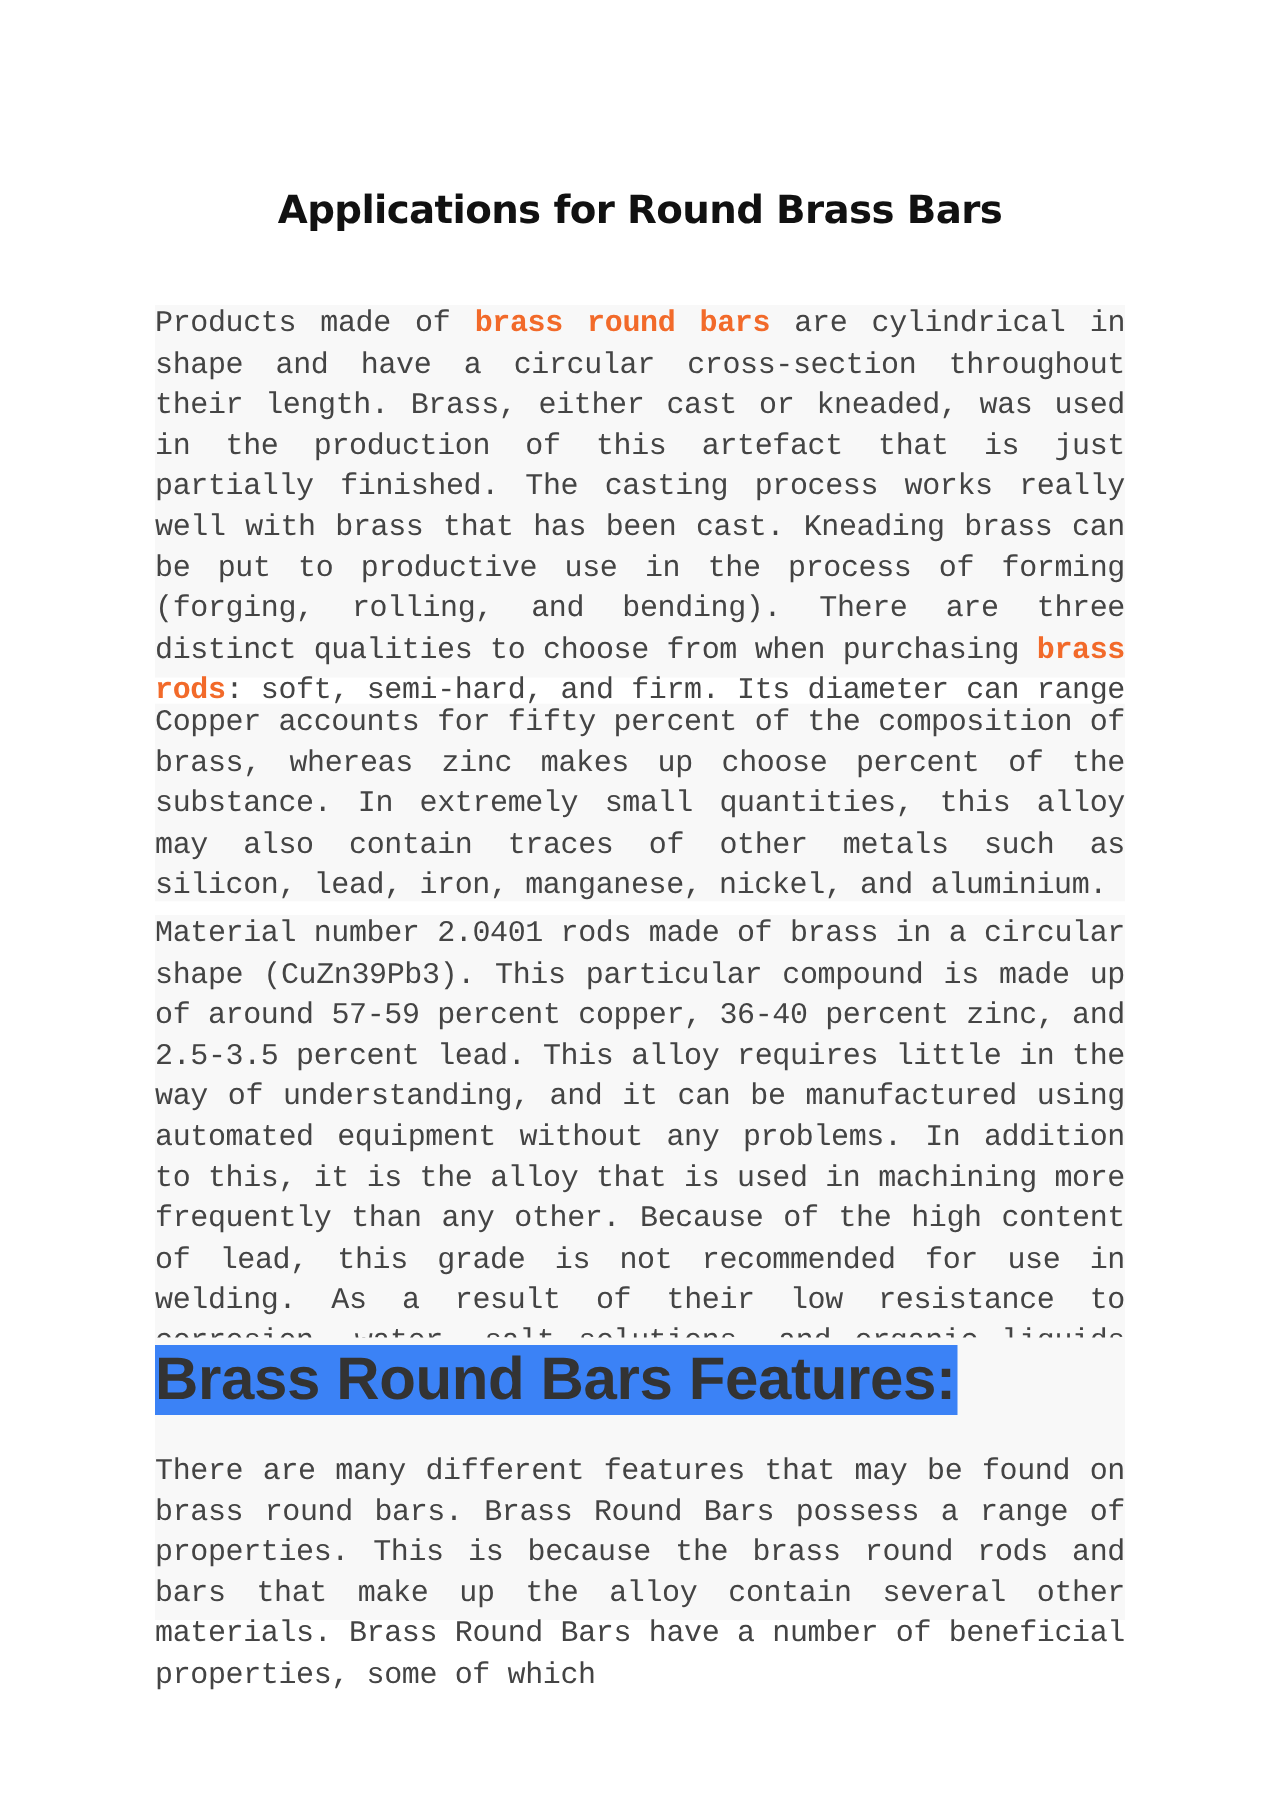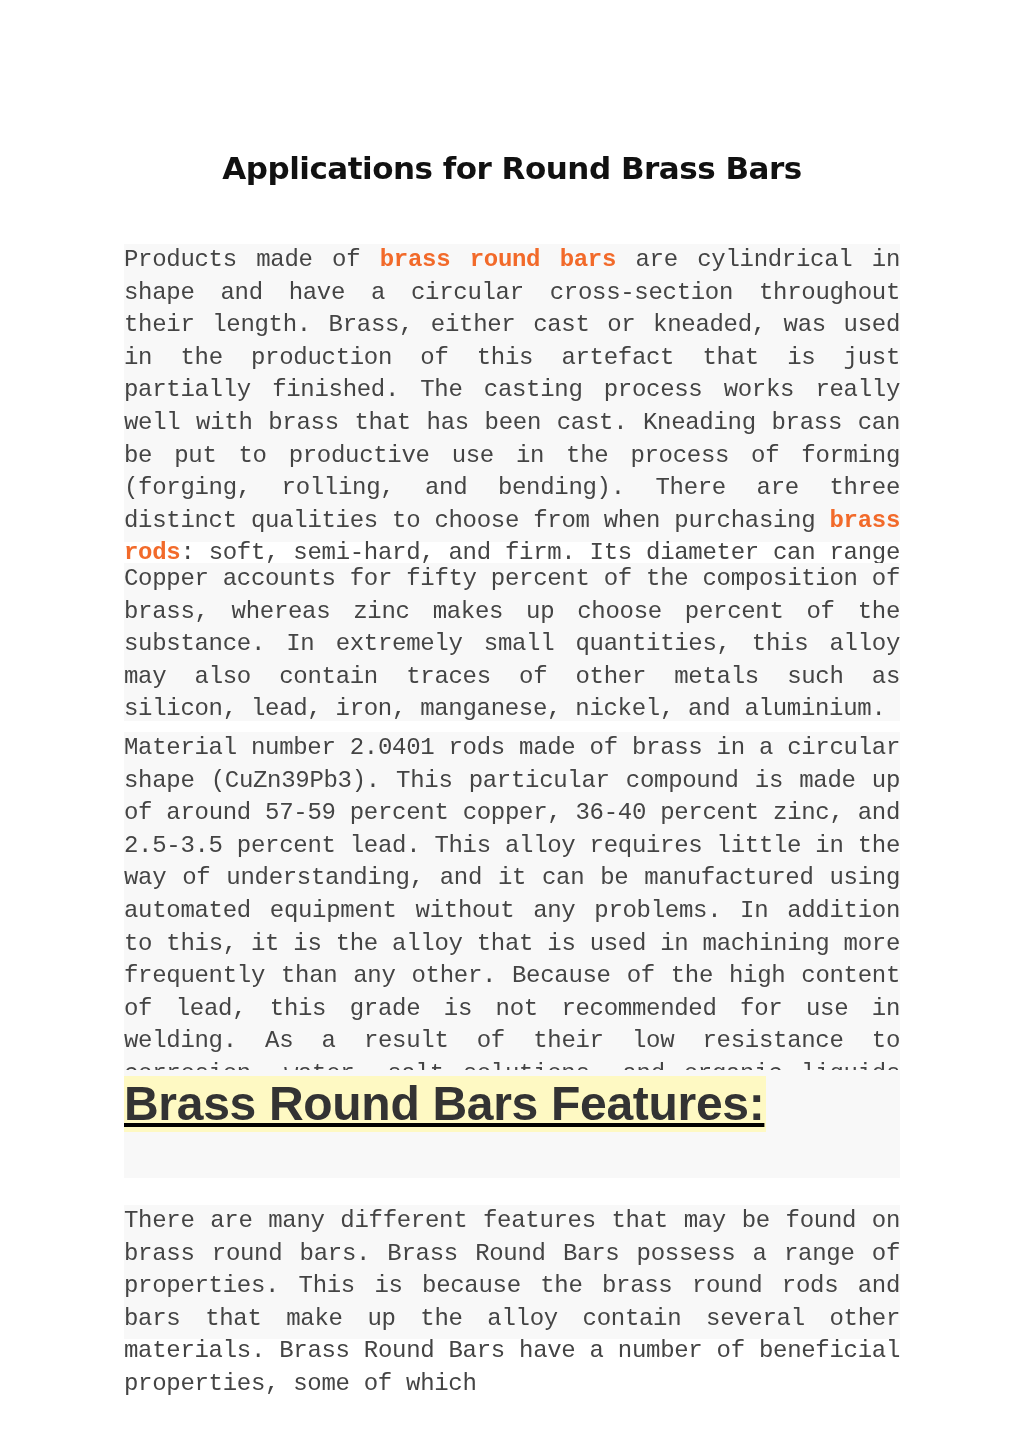--- a/index.html
+++ b/index.html
@@ -15,25 +15,24 @@
   .para {
     margin: 0; font-family: Liberation Mono, monospace; font-size: 24px; line-height: 32.6px;
     color: #444; text-align: justify; text-align-last: left; letter-spacing: -0.3px;
     padding: 0;
   }
   .link { color: #f26a2a; font-weight: bold; }
   #b1 { top: 244px; height: 298px; }
   #b2 { top: 563px; height: 158px; }
   #b3 { top: 732px; height: 350px; }
   #b4 { top: 1070px; height: 108px; }
-  #b5 { top: 1205px; height: 134px; }
+  #b5 { top: 1162px; height: 134px; }
   .h2wrap {
-    position: absolute; left: 124px; top: 1076px; background: #fef9c3;
+    position: absolute; left: 124px; top: 1076px; background: #3b82f6;
     padding: 0 2px 0 0;
-    text-decoration: underline;
   }
   .h2 {
     margin: 0; font-family: "Liberation Sans", sans-serif; font-weight: bold; font-size: 48px;
     line-height: 56px; color: #333; letter-spacing: -0.3px;
   }
 </style>
 </head>
 <body>
 
 <h1 class="title">Applications for Round Brass Bars</h1>

